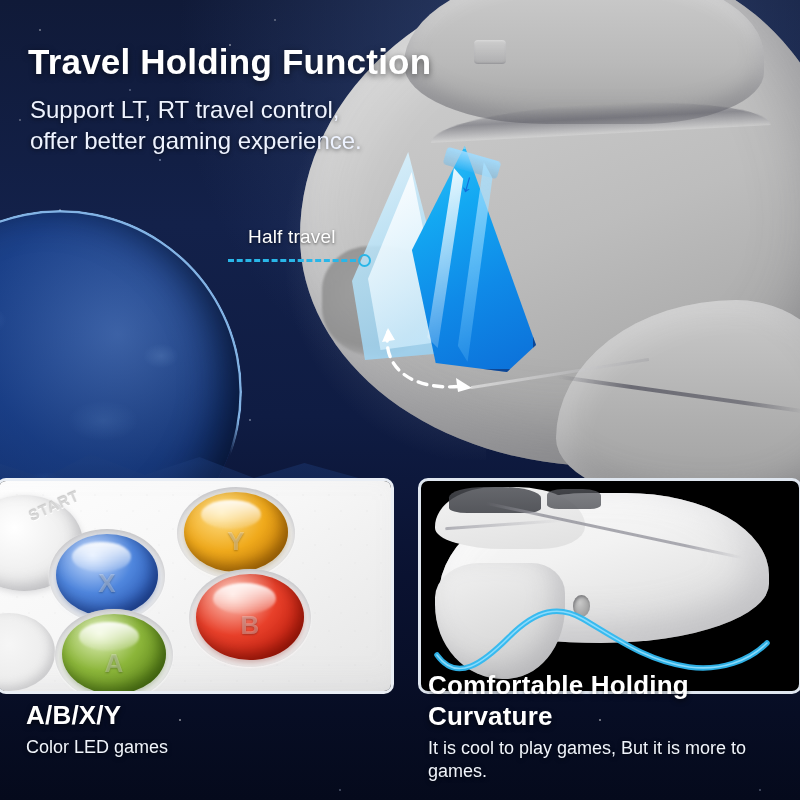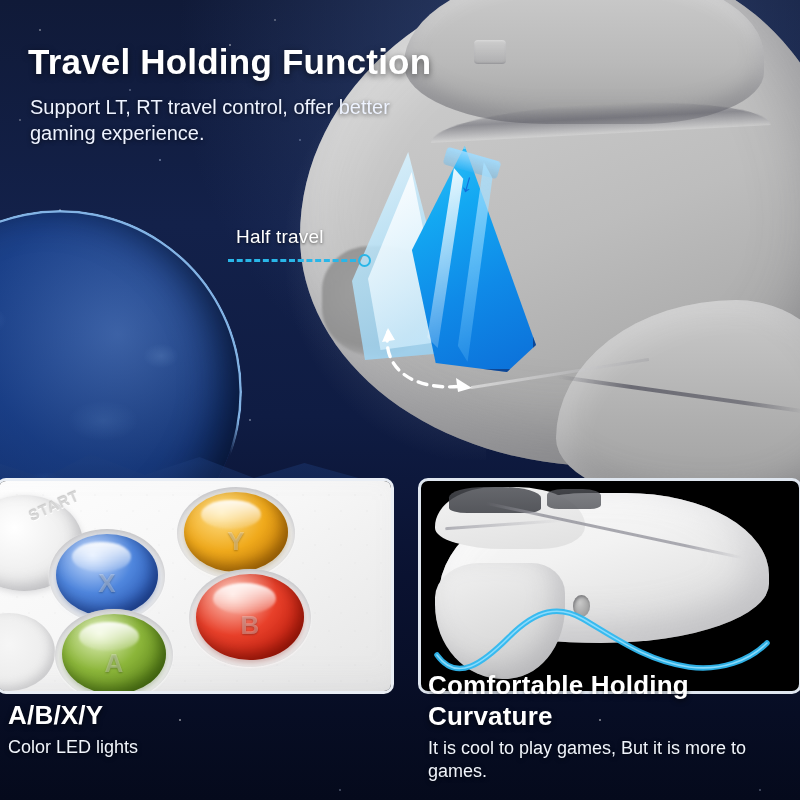--- a/index.html
+++ b/index.html
@@ -109,33 +109,33 @@
     border-radius:4px;transform:rotate(16deg);filter:blur(.5px);}
 
   
   .arc{position:absolute;left:378px;top:326px;width:120px;height:74px;}
 
   
   .callout{position:absolute;color:#fff;}
   .callout .lbl{font-size:19px;letter-spacing:.2px;white-space:nowrap;
     text-shadow:0 1px 3px rgba(0,0,0,.6);}
   .cal-half{left:228px;top:226px;}
-  .cal-half .lbl{margin-left:8px;}
+  .cal-half .lbl{margin-left:20px;}
   .cal-full{left:486px;top:286px;}
   .cal-full .lbl{margin-left:86px;}
   .dashrow{display:flex;align-items:center;height:14px;margin-top:5px;}
   .dash{height:0;border-top:3px dashed #29b6e8;}
   .ring{width:13px;height:13px;border-radius:50%;border:2.5px solid #29b6e8;box-sizing:border-box;flex:0 0 auto;}
   .dash-l{width:128px;margin-right:2px;}
   .dash-r{width:150px;margin-left:2px;}
 
   
   .h1{position:absolute;left:28px;top:42px;font-size:35px;font-weight:bold;color:#fff;
     letter-spacing:.2px;text-shadow:0 2px 6px rgba(0,0,0,.55);}
-  .sub{position:absolute;left:30px;top:95px;font-size:20px;color:#eef3ff;line-height:1.28;
+  .sub{position:absolute;left:30px;top:95px;font-size:24px;color:#eef3ff;line-height:1.28;
     text-shadow:0 1px 4px rgba(0,0,0,.6);width:360px;}
 
   
   .panel{position:absolute;overflow:hidden;background:#000;}
   .panel-left{left:-4px;top:478px;width:392px;height:210px;border-radius:10px;
     border:3px solid #e9eef5;}
   .panel-right{left:418px;top:478px;width:378px;height:210px;border-radius:10px;
     border:3px solid #dfe6ef;}
 
   
@@ -188,21 +188,21 @@
     border-radius:2px;transform:rotate(-4deg);filter:blur(.4px);}
   .grip-handle{position:absolute;left:4px;top:76px;width:130px;height:116px;
     background:linear-gradient(160deg,#f3f3f3,#dcdcdc 60%,#c8c8c8);
     border-radius:34% 26% 46% 52% / 30% 26% 62% 64%;
     box-shadow:inset -10px -10px 26px rgba(150,150,158,.42);}
   .grip-curve{position:absolute;left:0;top:0;width:348px;height:200px;}
 
   .cap{position:absolute;color:#fff;}
   .cap-title{font-size:26px;font-weight:bold;letter-spacing:.2px;text-shadow:0 2px 5px rgba(0,0,0,.6);}
   .cap-sub{font-size:18px;line-height:1.3;color:#f0f4fb;margin-top:5px;text-shadow:0 1px 4px rgba(0,0,0,.6);}
-  .cap-left{left:8px;top:700px;width:370px;}
+  .cap-left{left:26px;top:700px;width:370px;}
   .cap-right{left:428px;top:670px;width:360px;}
 </style>
 </head>
 <body>
 
 <div class="stage">
 
   <div class="sky"></div>
   <div class="stars"></div>
   <div class="planet">
@@ -298,21 +298,21 @@
         <path d="M6 168 C 26 196, 52 176, 78 150 C 106 122, 128 118, 152 132
                  C 186 152, 216 174, 258 180 C 290 184, 318 174, 336 156" fill="none" stroke="#2fb8f0" stroke-width="5.5" stroke-linecap="round" opacity=".95"></path>
         <path d="M6 168 C 26 196, 52 176, 78 150 C 106 122, 128 118, 152 132
                  C 186 152, 216 174, 258 180 C 290 184, 318 174, 336 156" fill="none" stroke="#9fe4ff" stroke-width="1.6" stroke-linecap="round" opacity=".8"></path>
       </svg>
     </div>
   </div>
 
   <div class="cap cap-left">
     <div class="cap-title">A/B/X/Y</div>
-    <div class="cap-sub">Color LED lights</div>
+    <div class="cap-sub">Color LED games</div>
   </div>
 
   <div class="cap cap-right">
     <div class="cap-title">Comfortable Holding Curvature</div>
     <div class="cap-sub">It is cool to play games, But it is more to games.</div>
   </div>
 
 </div>
 
 </body></html>

